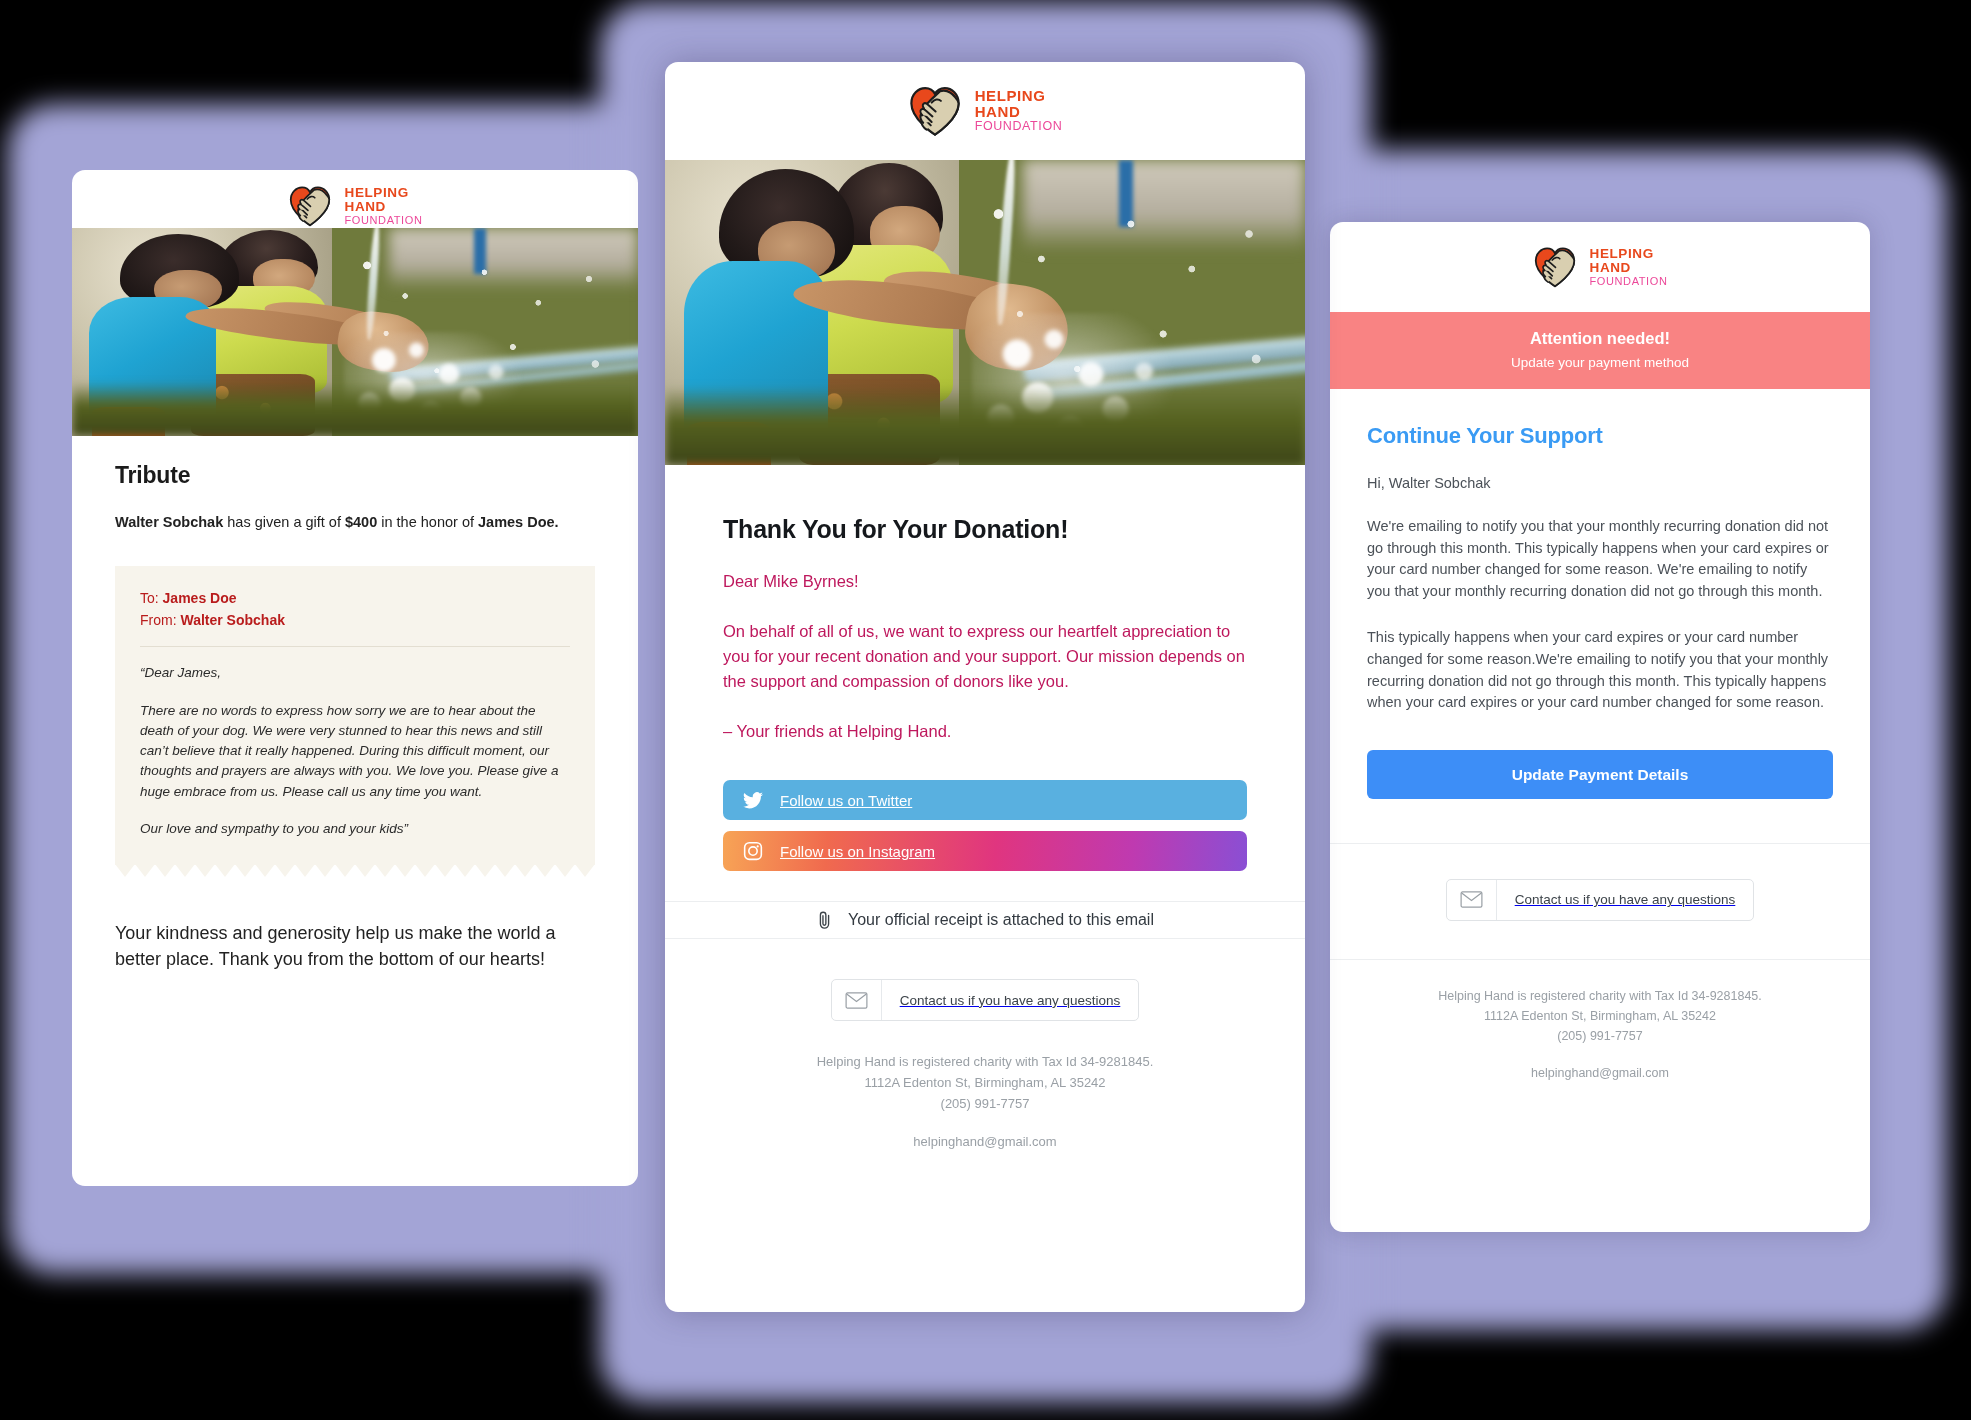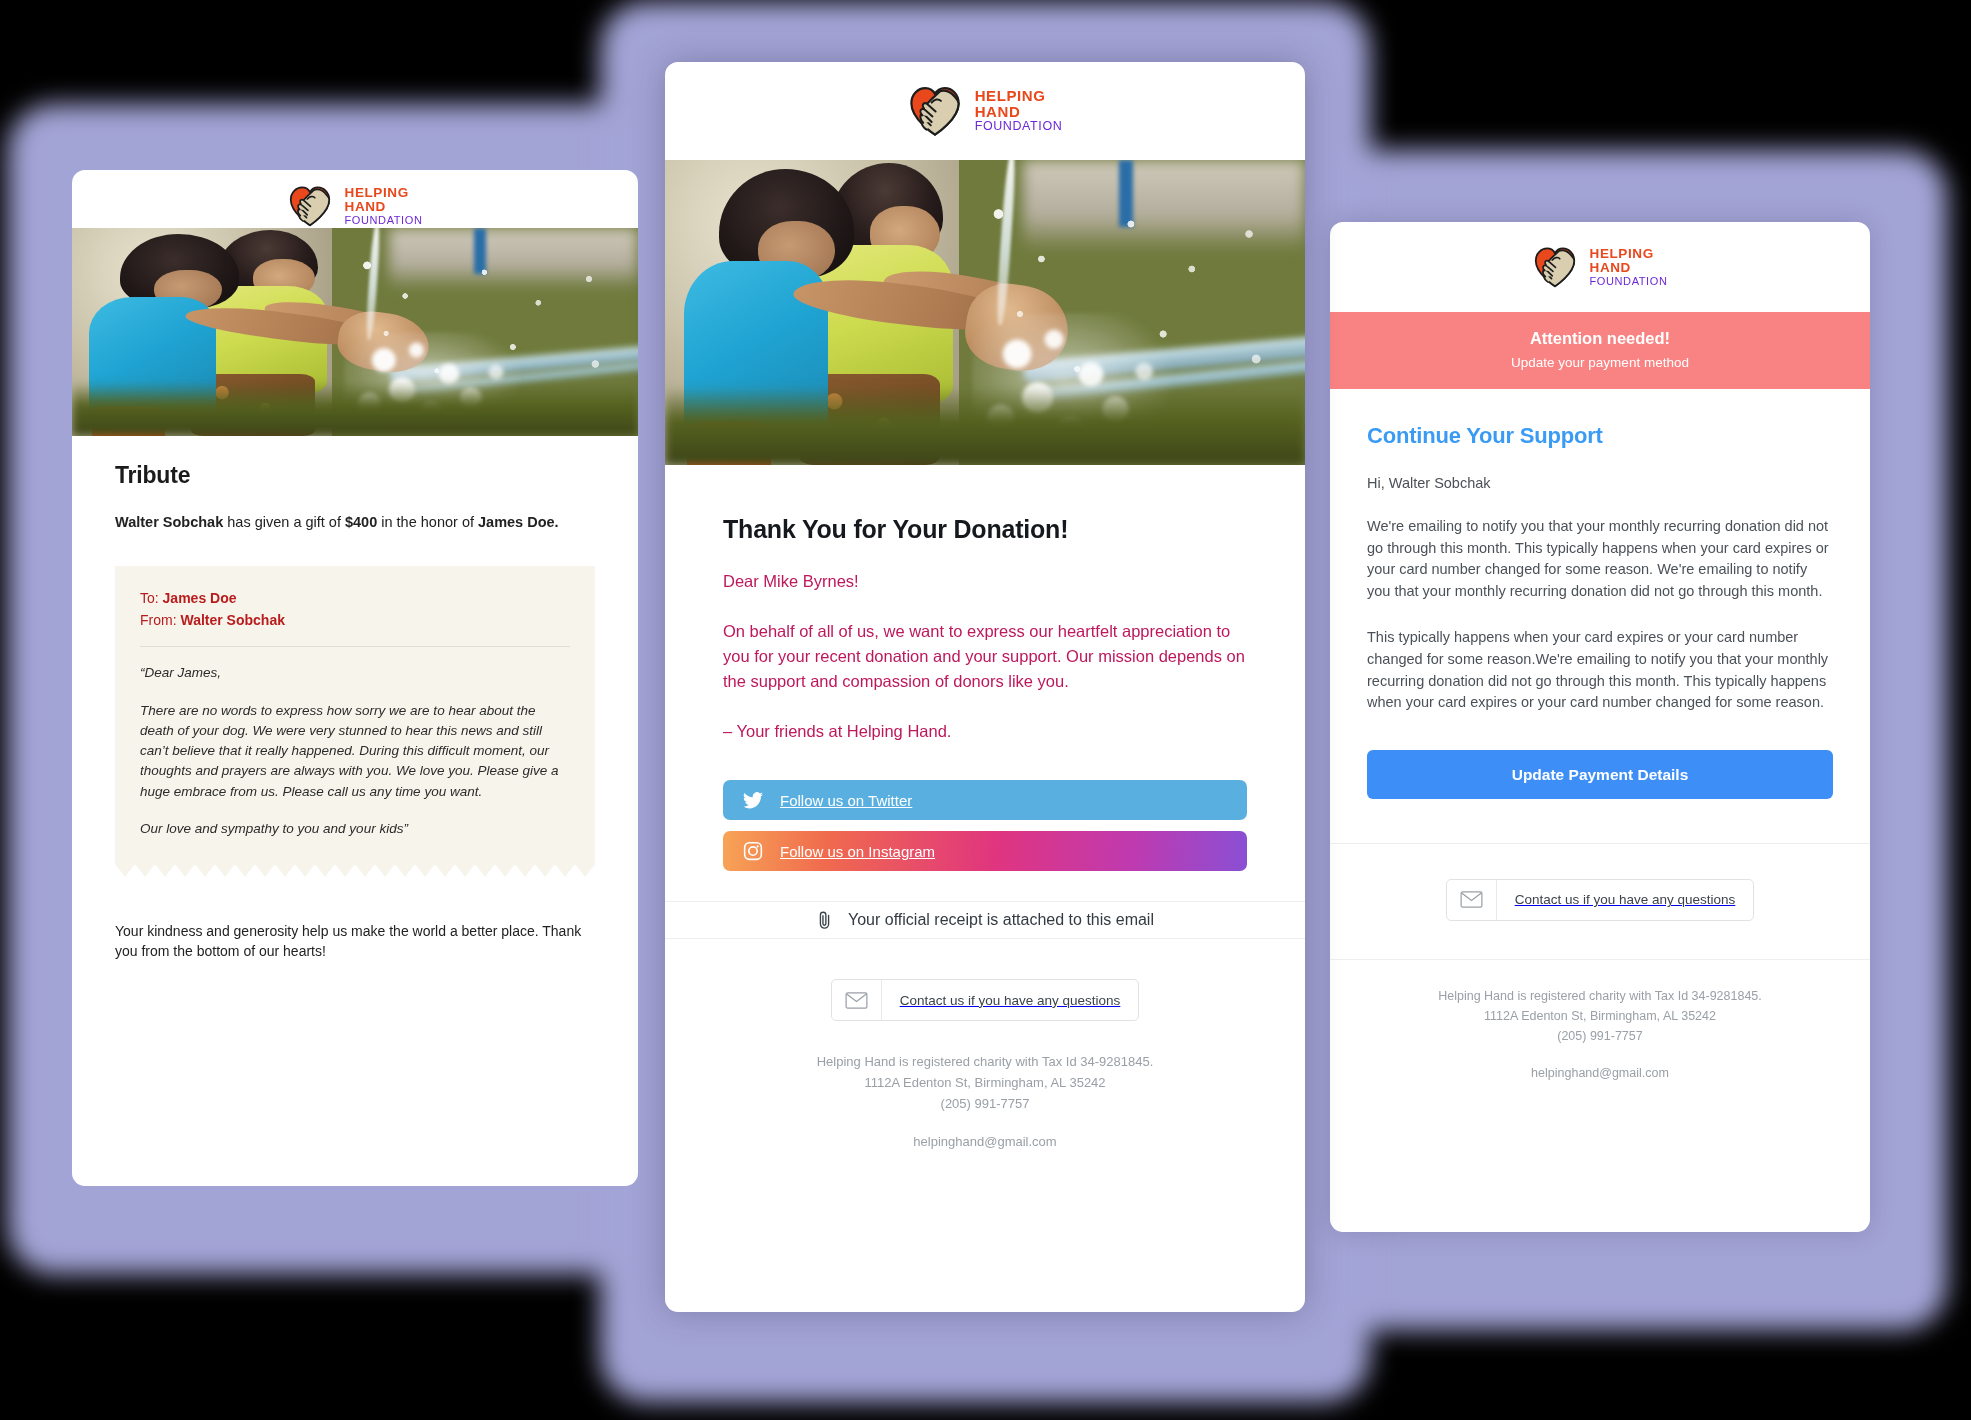--- a/index.html
+++ b/index.html
@@ -37,21 +37,21 @@
   .card.c3 { left: 1330px; top: 222px; width: 540px; height: 1010px; z-index: 4; box-shadow: 0 0 26px rgba(40,30,70,.20); }
 
   
   .logo-bar { display: flex; align-items: center; justify-content: center; }
   .logo-wrap { display: flex; align-items: center; gap: 13px; }
   .logo-mark { display: block; }
   .logo-text { line-height: 1.07; }
   .logo-text .l1, .logo-text .l2 {
     color: #e8481c; font-weight: 700; letter-spacing: .6px;
   }
-  .logo-text .l3 { color: #6d28d9; letter-spacing: .6px; }
+  .logo-text .l3 { color: #ec4899; letter-spacing: .6px; }
 
   
   .hero { position: relative; width: 100%; overflow: hidden; background: #6f7a3c; }
   .hero .bg-wall {
     position: absolute; left:0; top:0; width: 46%; height: 100%;
     background:
       radial-gradient(circle at 30% 20%, #e8e2cf 0%, #cbc4ab 40%, #a9a288 75%),
       #c2bba2;
   }
   .hero .bg-green {
@@ -197,21 +197,21 @@
     position: relative;
   }
   .letter .tofrom { font-size: 14px; color: #b91c1c; line-height: 1.55; }
   .letter hr { border: 0; border-top: 1px solid #e3ded1; margin: 15px 0 16px; }
   .letter .lt { font-size: 13.5px; font-style: italic; color: #2b2b2b; line-height: 1.5; }
   .letter .lt + .lt { margin-top: 17px; }
   .zig {
     display: block; width: 100%; height: 13px; margin-top: -1px;
   }
   .c1 .closing {
-    padding: 44px 43px 0 43px; font-size: 14px; color: #222; line-height: 1.44;
+    padding: 44px 43px 0 43px; font-size: 18px; color: #222; line-height: 1.44;
   }
 
   
   .c2 .logo-bar { height: 98px; }
   .c2 .hero { height: 305px; }
   .c2 .body { padding: 50px 58px 0 58px; }
   .c2 h1 {
     font-size: 25px; font-weight: 700; color: #15181c; letter-spacing: -.2px;
   }
   .c2 p { font-size: 16.5px; color: #be185d; line-height: 1.52; margin-top: 25px; }

